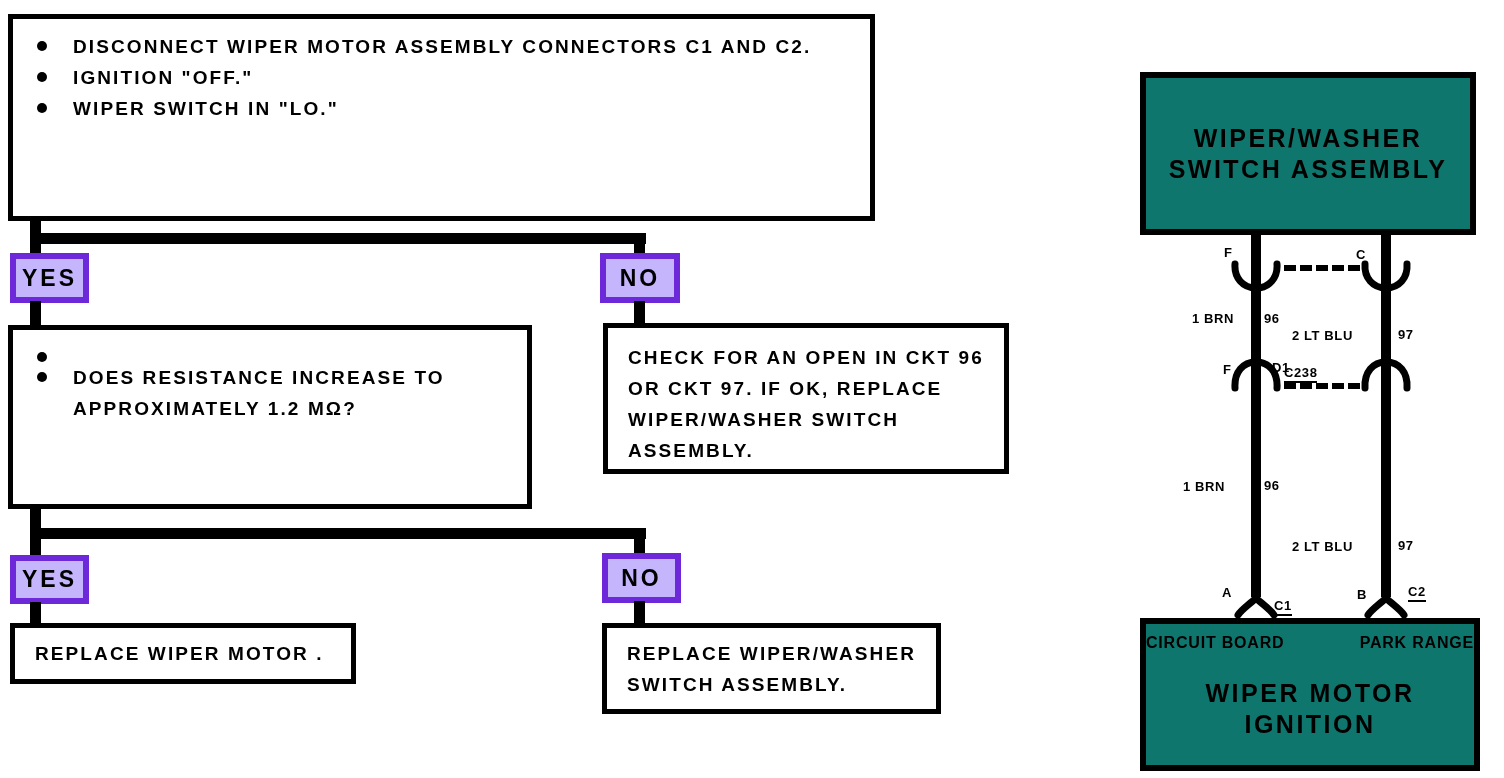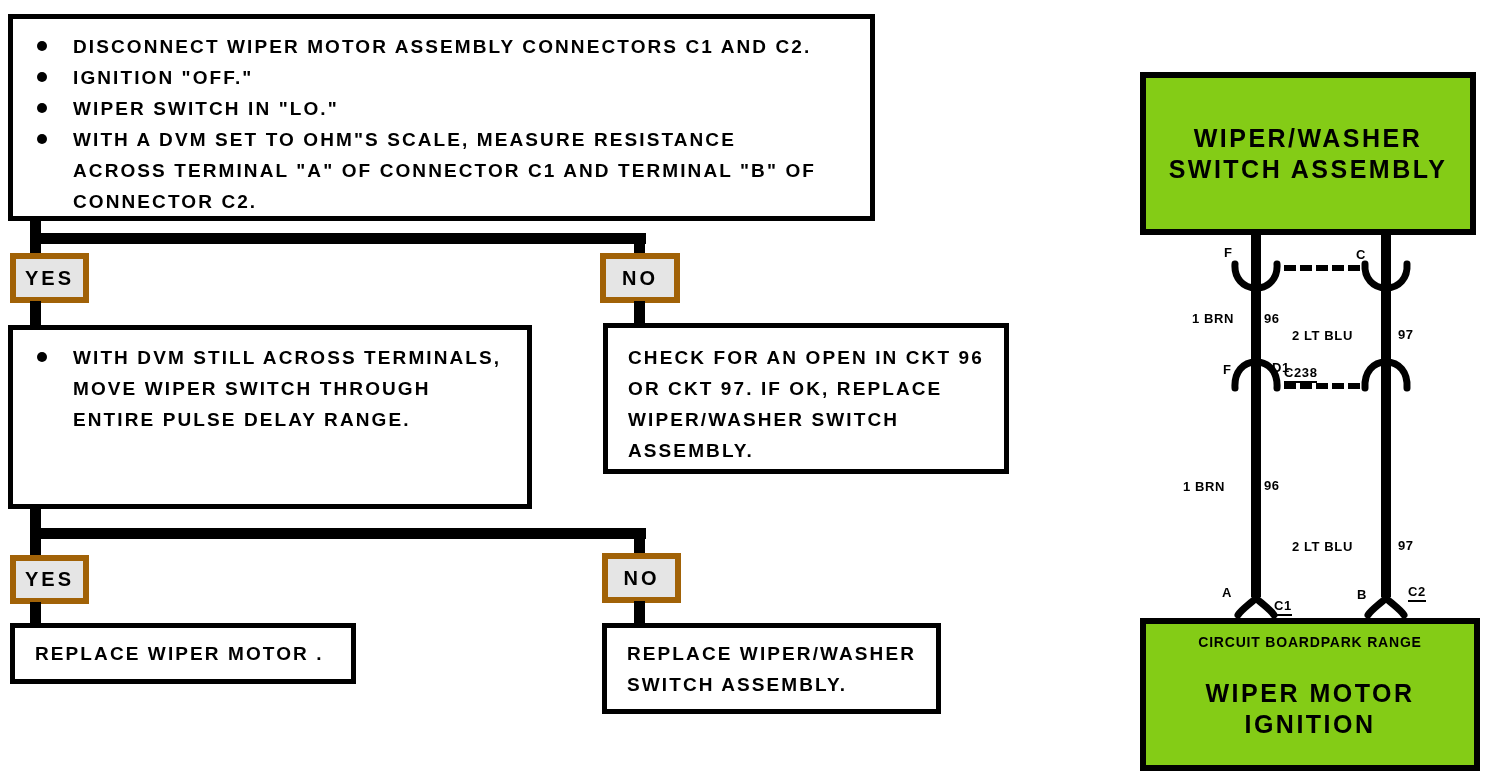--- a/index.html
+++ b/index.html
@@ -7,57 +7,57 @@
     position:relative;width:1504px;height:778px;background:#fff;overflow:hidden;
     font-family:"Liberation Sans", sans-serif;color:#000;
     -webkit-font-smoothing:none;
   }
   .abs{position:absolute;}
   
   .fbox{
     position:absolute;border:5px solid #000;background:#fff;box-sizing:border-box;
   }
   .smallbox{
-    position:absolute;border:6px solid #a16207;background:#e5e5e5;box-sizing:border-box;
+    position:absolute;border:6px solid #6d28d9;background:#c4b5fd;box-sizing:border-box;
     display:flex;align-items:center;justify-content:center;
-    font-weight:700;font-size:20px;letter-spacing:3px;
+    font-weight:700;font-size:23px;letter-spacing:3px;
   }
   .btxt{
     font-weight:700;font-size:19px;letter-spacing:2.1px;line-height:31px;
     white-space:pre-line;
   }
   .bullets{padding:12px 18px 4px 14px;}
   .brow{display:flex;align-items:flex-start;}
   .dot{
     flex:0 0 auto;width:10px;height:10px;border-radius:50%;background:#000;
     margin:10px 0 0 10px;
   }
   .btext{margin-left:26px;}
   .plain{padding:14px 20px;}
   
   .vline{position:absolute;width:11px;background:#000;}
   .hline{position:absolute;height:11px;background:#000;}
   
   .wbox{
-    position:absolute;border:6px solid #000;background:#84cc16;box-sizing:border-box;
+    position:absolute;border:6px solid #000;background:#0f766e;box-sizing:border-box;
     display:flex;align-items:center;justify-content:center;text-align:center;
   }
   .wtitle{
     font-weight:700;font-size:25px;letter-spacing:2.5px;line-height:31px;white-space:pre-line;
   }
   .wire{position:absolute;width:10px;background:#000;}
   .wlabel{
     position:absolute;font-weight:700;font-size:13px;letter-spacing:0.6px;white-space:nowrap;
   }
   .wlabel.und{border-bottom:2.5px solid #000;padding-bottom:1px;}
   .dash{position:absolute;border-top:6px dashed #000;}
   .motor-inner{position:absolute;inset:0;}
   .motor-subrow{
-    position:absolute;top:10px;left:0;right:0;display:flex;justify-content:center;
-    font-weight:700;font-size:14px;letter-spacing:0.8px;
+    position:absolute;top:10px;left:0;right:0;display:flex;justify-content:space-between;
+    font-weight:700;font-size:16px;letter-spacing:0.8px;
   }
   .motor-title{
     position:absolute;top:54px;left:0;right:0;text-align:center;
     font-weight:700;font-size:25px;letter-spacing:2.5px;line-height:31px;white-space:pre-line;
   }
   svg{display:block;}
 </style>
 </head>
 <body>
 
@@ -69,48 +69,44 @@
       <span class="btxt btext">DISCONNECT WIPER MOTOR ASSEMBLY CONNECTORS C1 AND C2.</span>
     </div>
     <div class="brow">
       <span class="dot"></span>
       <span class="btxt btext">IGNITION "OFF."</span>
     </div>
     <div class="brow">
       <span class="dot"></span>
       <span class="btxt btext">WIPER SWITCH IN "LO."</span>
     </div>
-    <div class="brow">
-      <span class="dot"></span>
-      <span class="btxt btext">WITH A DVM SET TO OHM"S SCALE, MEASURE RESISTANCE
-ACROSS TERMINAL "A" OF CONNECTOR C1 AND TERMINAL "B" OF
-CONNECTOR C2.</span>
-    </div>
   </div>
 
   <div class="vline" style="left:30px;top:219px;height:36px;"></div>
   <div class="hline" style="left:30px;top:233px;width:616px;"></div>
   <div class="vline" style="left:634px;top:240px;height:15px;"></div>
 
   <div class="smallbox" style="left:10px;top:253px;width:79px;height:50px;">
     <span>YES</span>
   </div>
   <div class="smallbox" style="left:600px;top:253px;width:80px;height:50px;">
     <span>NO</span>
   </div>
 
   <div class="vline" style="left:30px;top:301px;height:26px;"></div>
   <div class="vline" style="left:634px;top:301px;height:24px;"></div>
 
   <div class="fbox bullets" style="left:8px;top:325px;width:524px;height:184px;">
     <div class="brow">
       <span class="dot"></span>
-      <span class="btxt btext">WITH DVM STILL ACROSS TERMINALS,
-MOVE WIPER SWITCH THROUGH
-ENTIRE PULSE DELAY RANGE.</span>
+    </div>
+    <div class="brow">
+      <span class="dot"></span>
+      <span class="btxt btext">DOES RESISTANCE INCREASE TO
+APPROXIMATELY 1.2 MΩ?</span>
     </div>
   </div>
 
   <div class="fbox plain" style="left:603px;top:323px;width:406px;height:151px;">
     <div class="btxt">CHECK FOR AN OPEN IN CKT 96
 OR CKT 97.  IF OK, REPLACE
 WIPER/WASHER SWITCH
 ASSEMBLY.</div>
   </div>
 

